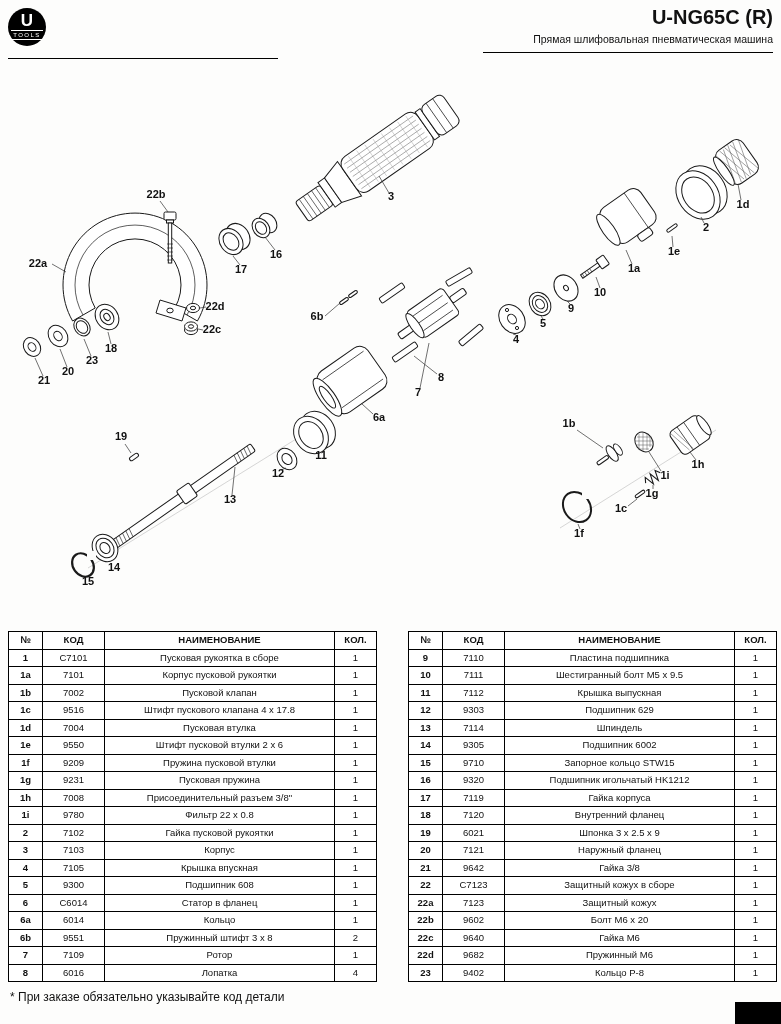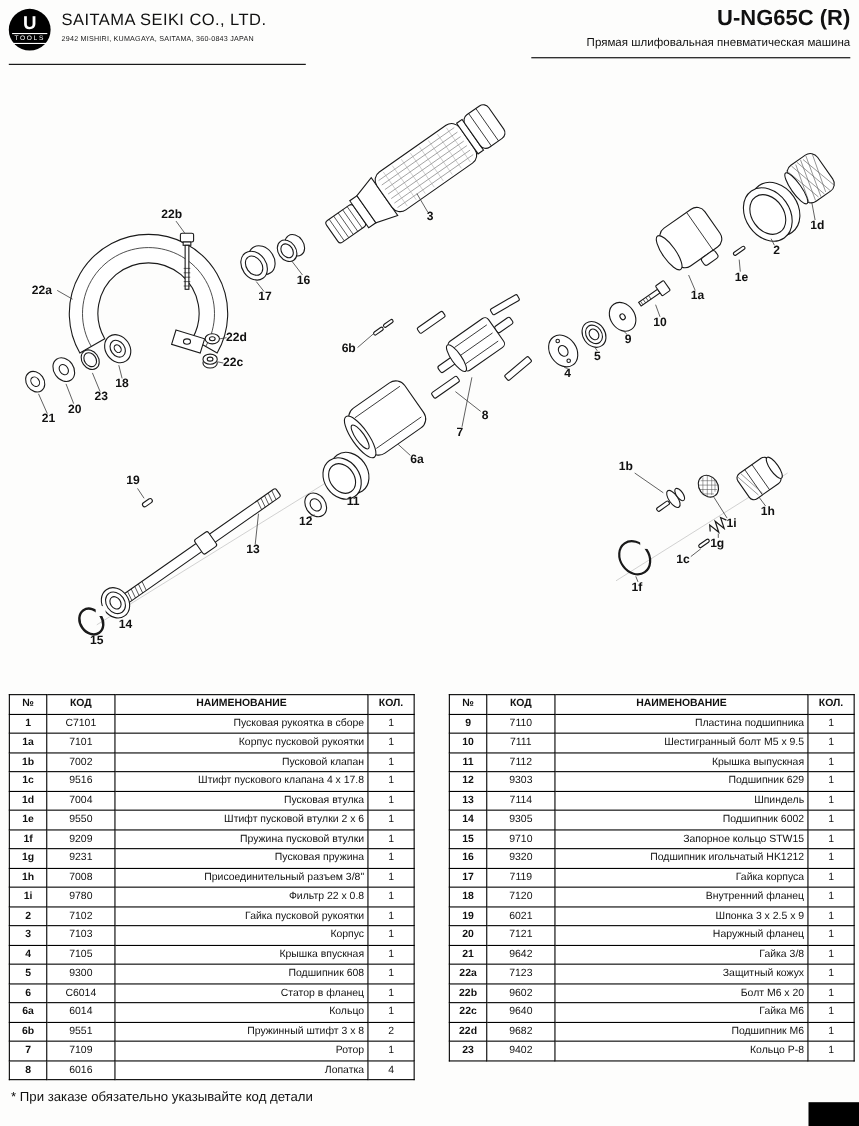--- a/index.html
+++ b/index.html
@@ -30,36 +30,32 @@
   
   .tables{position:absolute;top:631px;left:0;width:781px;height:352px;}
   table.parts{border-collapse:collapse;table-layout:fixed;width:368px;position:absolute;top:0;
               font-size:9.5px;background:#fff;}
   .table-left{left:8px;} .table-right{left:408px;}
   table.parts th, table.parts td{border:1px solid #000;padding:1px 3px;height:14.5px;
               line-height:1.1;overflow:hidden;white-space:nowrap;}
   table.parts th{font-weight:bold;text-align:center;font-size:9.5px;}
   td.c-n{text-align:center;font-weight:bold;}
   td.c-code{text-align:center;}
-  td.c-name{text-align:right;}
+  td.c-name{text-align:center;}
   td.c-qty{text-align:center;}
   .footnote{position:absolute;top:990px;left:10px;font-size:12px;}
   .corner-mark{position:absolute;right:0;bottom:0;width:46px;height:22px;background:#000;}
 </style>
 </head>
 <body>
 
 <div class="header">
   <div class="logo">
     <span class="u">U</span>
     <span class="tools">TOOLS</span>
-  </div>
-  <div class="company-block">
-    <div class="company">SAITAMA SEIKI CO., LTD.</div>
-    <div class="address">2942 MISHIRI, KUMAGAYA, SAITAMA, 360-0843 JAPAN</div>
   </div>
   <div class="model">U-NG65C (R)</div>
   <div class="subtitle">Прямая шлифовальная пневматическая машина</div>
   <div class="hrule left-rule"></div>
   <div class="hrule right-rule"></div>
 </div>
 
 <svg class="diagram" viewBox="0 75 781 548" width="781" height="548" xmlns="http://www.w3.org/2000/svg">
   <g id="parts-layer" fill="#ffffff" stroke="#1a1a1a" stroke-width="1">
 
@@ -625,41 +621,47 @@
           <td class="c-name">Наружный фланец</td>
           <td class="c-qty">1</td>
         </tr>
         <tr>
           <td class="c-n">21</td>
           <td class="c-code">9642</td>
           <td class="c-name">Гайка 3/8</td>
           <td class="c-qty">1</td>
         </tr>
         <tr>
+          <td class="c-n">22</td>
+          <td class="c-code">C7123</td>
+          <td class="c-name">Защитный кожух в сборе</td>
+          <td class="c-qty">1</td>
+        </tr>
+        <tr>
           <td class="c-n">22a</td>
           <td class="c-code">7123</td>
           <td class="c-name">Защитный кожух</td>
           <td class="c-qty">1</td>
         </tr>
         <tr>
           <td class="c-n">22b</td>
           <td class="c-code">9602</td>
           <td class="c-name">Болт M6 х 20</td>
           <td class="c-qty">1</td>
         </tr>
         <tr>
           <td class="c-n">22c</td>
           <td class="c-code">9640</td>
           <td class="c-name">Гайка M6</td>
           <td class="c-qty">1</td>
         </tr>
         <tr>
           <td class="c-n">22d</td>
           <td class="c-code">9682</td>
-          <td class="c-name">Подшипник M6</td>
+          <td class="c-name">Пружинный M6</td>
           <td class="c-qty">1</td>
         </tr>
         <tr>
           <td class="c-n">23</td>
           <td class="c-code">9402</td>
           <td class="c-name">Кольцо P-8</td>
           <td class="c-qty">1</td>
         </tr>
       </tbody>
   </table>

